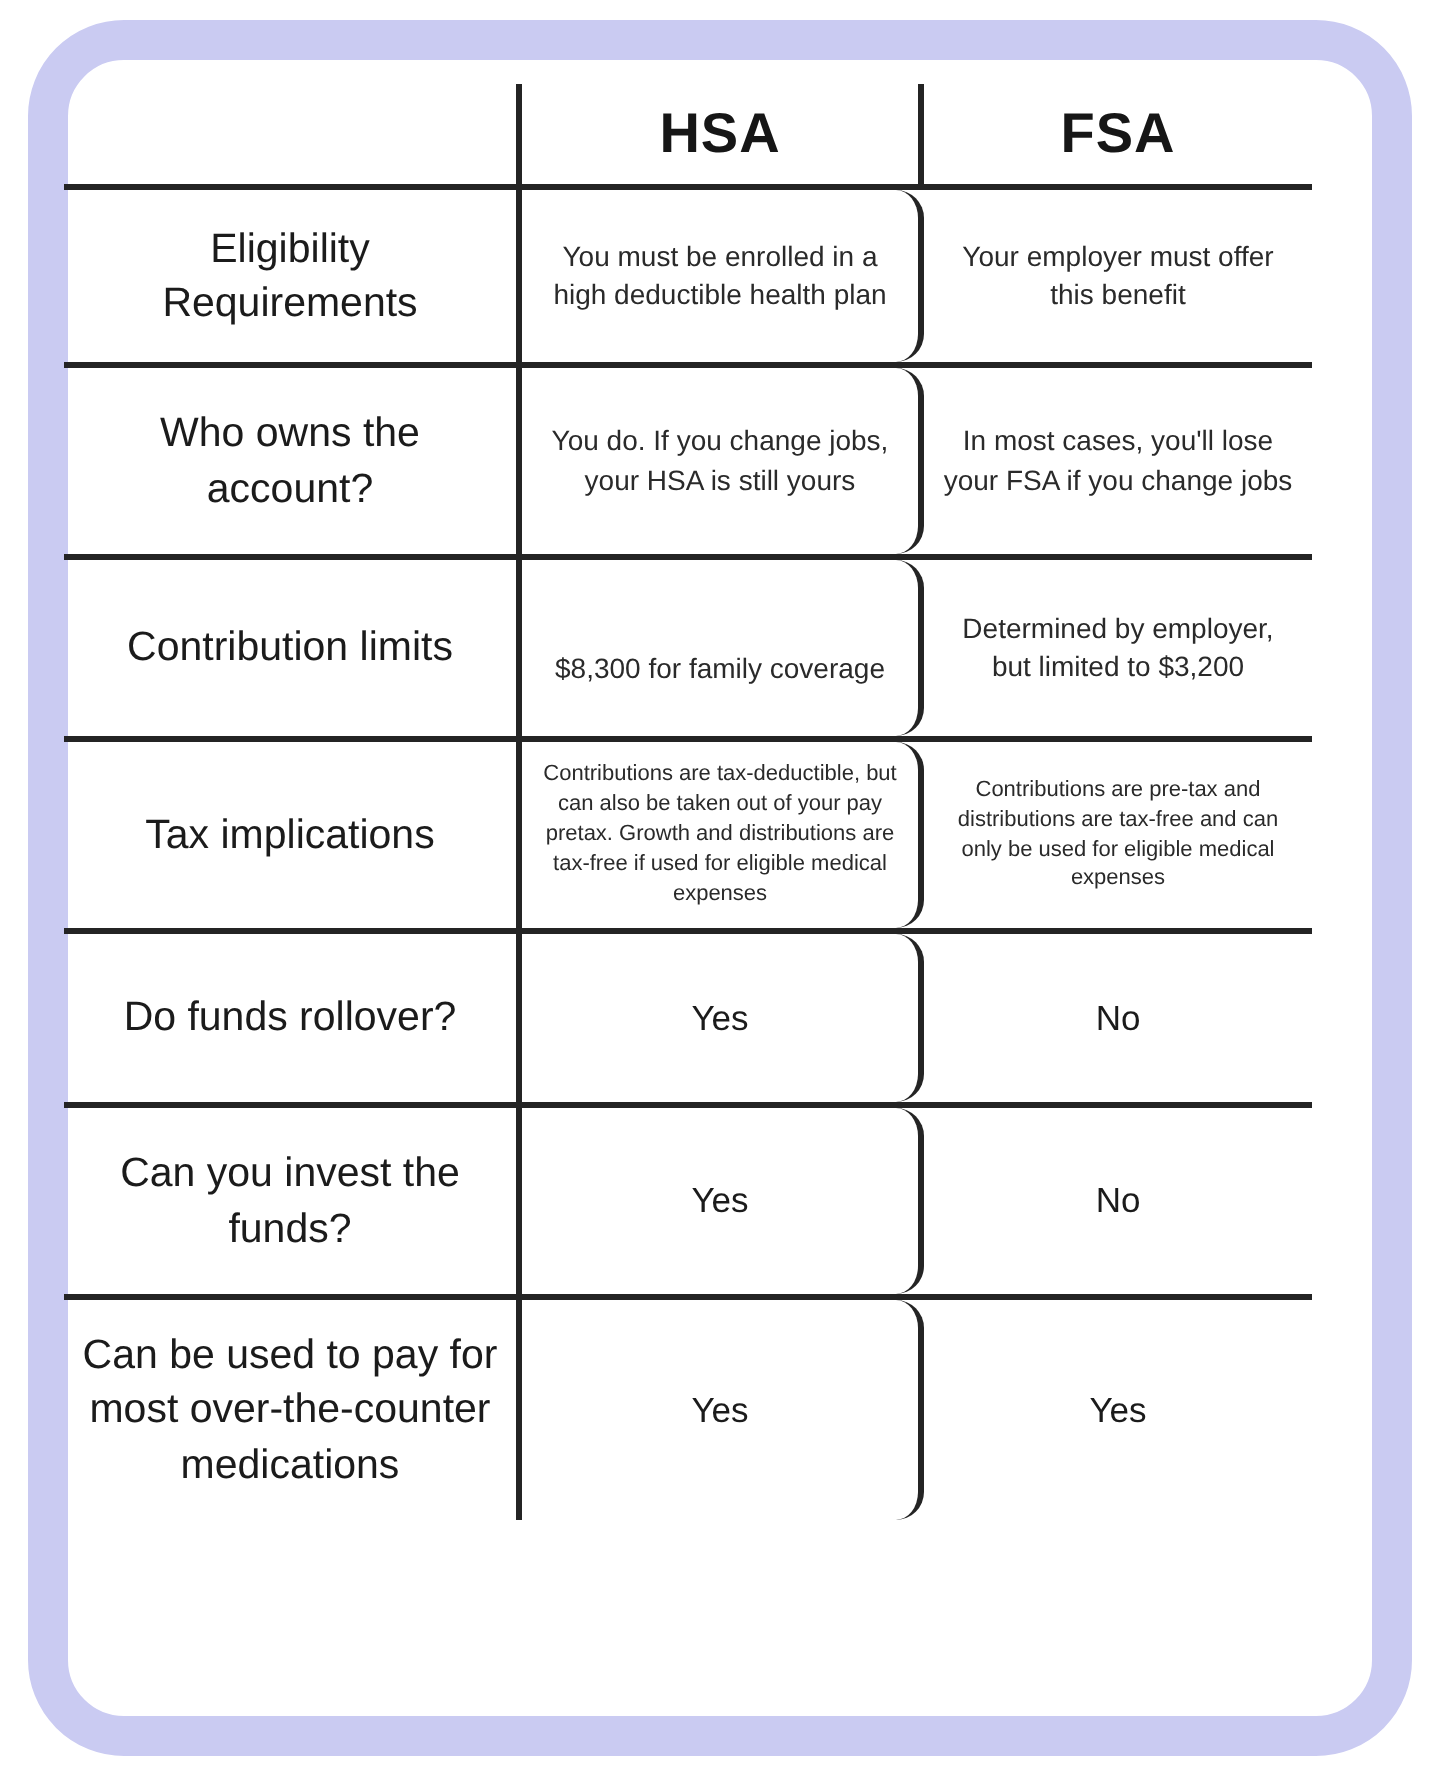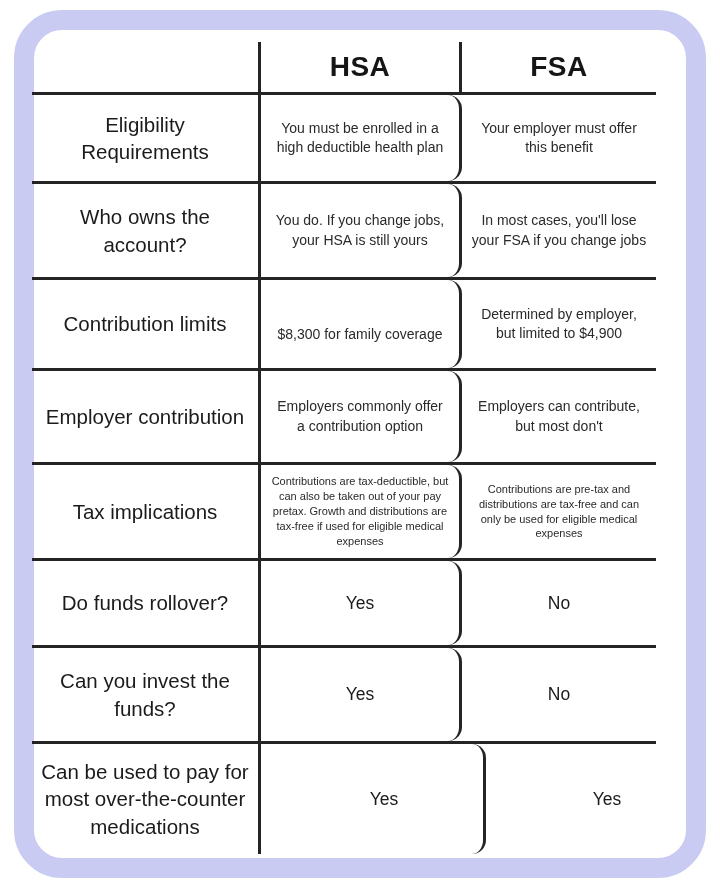--- a/index.html
+++ b/index.html
@@ -48,21 +48,21 @@
   }
   .cell.c1, .cell.c2 { border-right: 3px solid #242424; }
   .h-hdr { height: 53px; }
   .h1 { height: 89px; }
   .h2 { height: 96px; }
   .h3 { height: 91px; }
   .h4 { height: 94px; }
   .h5 { height: 96px; }
   .h6 { height: 87px; }
   .h7 { height: 96px; }
-  .h8 { height: 110px; gap: 24px; }
+  .h8 { height: 110px; }
   .hdr-text {
     font-size: 28px;
     font-weight: 800;
     letter-spacing: 0.5px;
     color: #161616;
   }
   .label {
     font-size: 20.5px;
     line-height: 1.32;
     color: #1b1b1b;
@@ -113,30 +113,23 @@
     <div class="cell val">In most cases, you'll lose
 your FSA if you change jobs</div>
   </div>
 
   <div class="row h3">
     <div class="cell c1 label">Contribution limits</div>
     <div class="cell c2 val">
       <div class="stack-gap">$8,300 for family coverage</div>
     </div>
     <div class="cell val">Determined by employer,
-but limited to $4,900</div>
+but limited to $3,200</div>
   </div>
 
-  <div class="row h4">
-    <div class="cell c1 label">Employer contribution</div>
-    <div class="cell c2 val">Employers commonly offer
-a contribution option</div>
-    <div class="cell val">Employers can contribute,
-but most don't</div>
-  </div>
 
   <div class="row h5">
     <div class="cell c1 label">Tax implications</div>
     <div class="cell c2 val small">Contributions are tax-deductible, but
 can also be taken out of your pay
 pretax. Growth and distributions are
 tax-free if used for eligible medical
 expenses</div>
     <div class="cell val small">Contributions are pre-tax and
 distributions are tax-free and can

